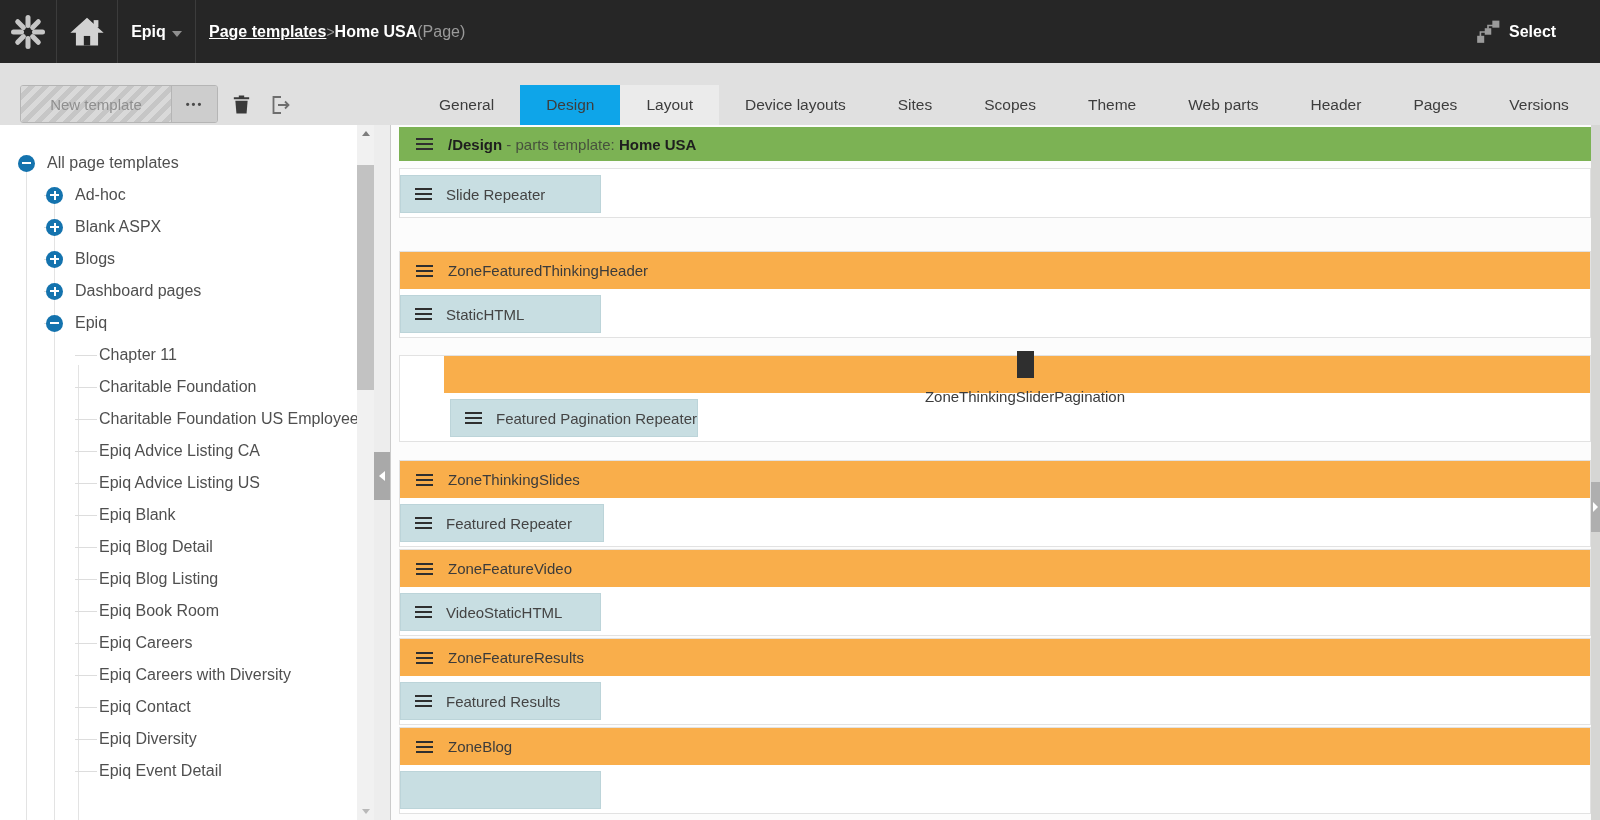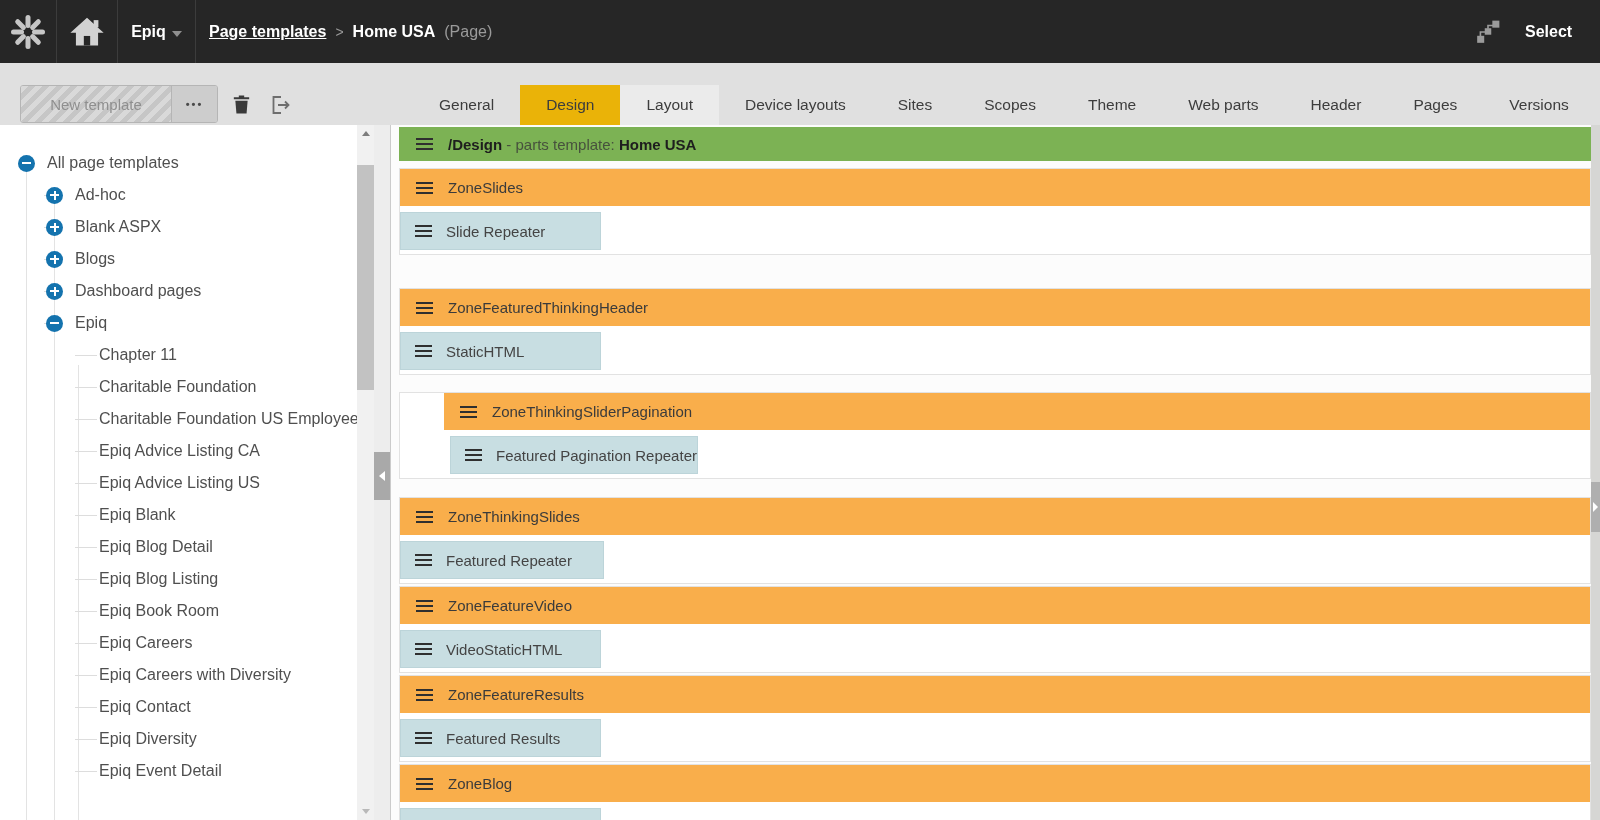--- a/index.html
+++ b/index.html
@@ -12,28 +12,28 @@
             background:#262626; display:flex; align-items:stretch; overflow:hidden; }
   .tb-cell { display:flex; align-items:center; justify-content:center;
              border-right:1px solid #3c3c3c; cursor:pointer; }
   .tb-logo { width:57px; }
   .tb-home { width:61px; }
   .tb-app  { width:78px; gap:6px; }
   .tb-app .app-label { color:#fff; font-size:16px; font-weight:bold; }
   .caret-down { width:0; height:0; border-left:5px solid transparent;
                 border-right:5px solid transparent; border-top:6px solid #8f8f8f;
                 margin-top:4px; }
-  .tb-crumbs { display:flex; align-items:center; gap:9px; padding-left:13px;
+  .tb-crumbs { display:flex; align-items:center; padding-left:13px;
                font-size:16px; }
   .crumb-link { color:#fff; font-weight:bold; text-decoration:underline; cursor:pointer; }
   .crumb-sep  { color:#9a9a9a; font-size:14px; }
   .crumb-cur  { color:#fff; font-weight:bold; }
   .crumb-suffix { color:#9a9a9a; }
   .tb-right { position:absolute; right:0; top:0; height:63px; width:125px;
-              display:flex; align-items:center; gap:24px; overflow:hidden;
+              display:flex; align-items:center; gap:8px; overflow:hidden;
               cursor:pointer; }
   .tb-right .sel-label { color:#fff; font-size:16px; font-weight:bold; white-space:nowrap; }
 
   
   .toolbar { position:absolute; left:0; top:63px; width:1600px; height:62px;
              background:#e0e0e0; }
   .btn-group { position:absolute; left:20px; top:22px; height:38px; display:flex;
                border:1px solid #b5b5b5; border-radius:3px; overflow:hidden; }
   .btn-newtpl { width:150px; display:flex; align-items:center; justify-content:center;
                 background:repeating-linear-gradient(135deg,#d9d9d9 0 5px,#c6c6c6 5px 10px);
@@ -41,21 +41,21 @@
   .btn-more { width:46px; display:flex; align-items:center; justify-content:center;
               background:#cdcdcd; border-left:1px solid #b5b5b5; color:#4a4a4a;
               font-size:11px; letter-spacing:2px; font-weight:bold; cursor:pointer; }
   .tool-icon { position:absolute; top:30px; cursor:pointer; }
   .ti-trash  { left:230px; }
   .ti-export { left:268px; }
 
   .tabs { position:absolute; left:413px; top:22px; height:40px; display:flex; }
   .tab { height:40px; line-height:40px; padding:0 26px; font-size:15.5px;
          color:#3d3d3d; cursor:pointer; white-space:nowrap; }
-  .tab.active { background:#eab308; }
+  .tab.active { background:#0ea5e9; }
   .tab.alt    { background:#ebebeb; }
 
   
   .content { position:absolute; left:0; top:125px; width:1600px; bottom:0; }
 
   
   .tree-panel { position:absolute; left:0; top:0; width:357px; height:100%;
                 background:#fff; overflow:hidden; padding:22px 0 0 18px; }
   .guide-v { position:absolute; border-left:1px solid #e3e3e3; width:0; }
   .gv1 { left:26px; top:46px; bottom:0; }
@@ -120,21 +120,21 @@
   .mb33 { margin-bottom:33px; } .mb17 { margin-bottom:17px; }
   .mb18 { margin-bottom:18px; } .mb2 { margin-bottom:2px; }
   .zone-bar { height:37px; background:#f9ae4b; display:flex; align-items:center;
               gap:15px; padding-left:16px; cursor:move; }
   .zone-label { font-size:15px; color:#3b3b3b; }
   .webpart { height:38px; margin-top:6px; background:#c8dee2;
              border:1px solid #bcd4d9; display:flex; align-items:center; gap:14px;
              padding-left:14px; cursor:move; }
   .wp-label { font-size:15px; color:#444; }
   .w200 { width:201px; } .w204 { width:204px; } .w296 { width:248px; }
-  .indent44 { margin-left:44px; } .indent50 { margin-left:50px; }
+  .indent44 { margin-left:44px;flex-direction:column; } .indent50 { margin-left:50px; }
 </style>
 </head>
 <body>
 
 <div class="topbar">
   <div class="tb-cell tb-logo">
     <svg width="40" height="40" viewBox="0 0 40 40">
       <g stroke="#c6c6c6" stroke-width="5" stroke-linecap="round">
         <line x1="26.5" y1="20" x2="34.5" y2="20"></line>
         <line x1="24.6" y1="24.6" x2="30.3" y2="30.3"></line>
@@ -322,24 +322,20 @@
     <div class="dheader">
       <span class="burger"></span>
       <span>
         <span class="path">/Design</span>
         <span class="mid">- parts template:</span>
         <span class="tname">Home USA</span>
       </span>
     </div>
 
     <div class="dsection mb33">
-      <div class="zone-bar">
-        <span class="burger"></span>
-        <span class="zone-label">ZoneSlides</span>
-      </div>
       <div class="webpart w200">
         <span class="burger"></span>
         <span class="wp-label">Slide Repeater</span>
       </div>
     </div>
 
     <div class="dsection mb17">
       <div class="zone-bar">
         <span class="burger"></span>
         <span class="zone-label">ZoneFeaturedThinkingHeader</span>

